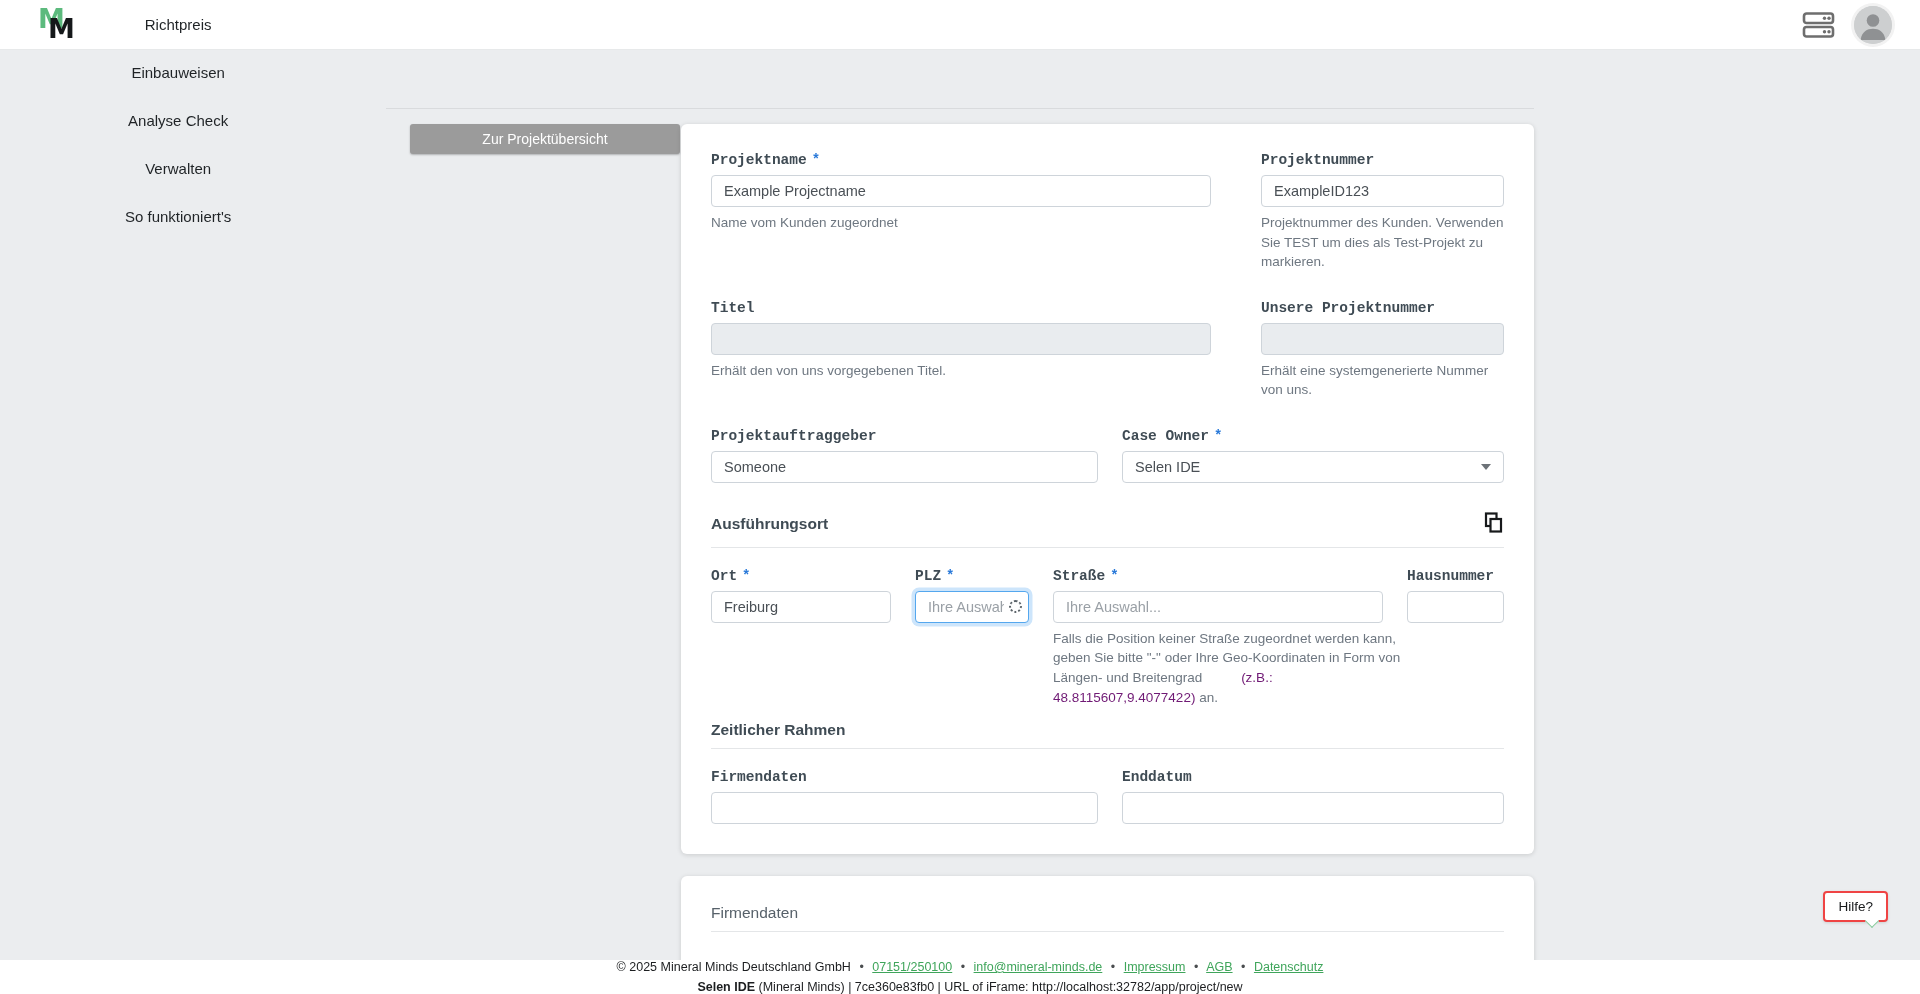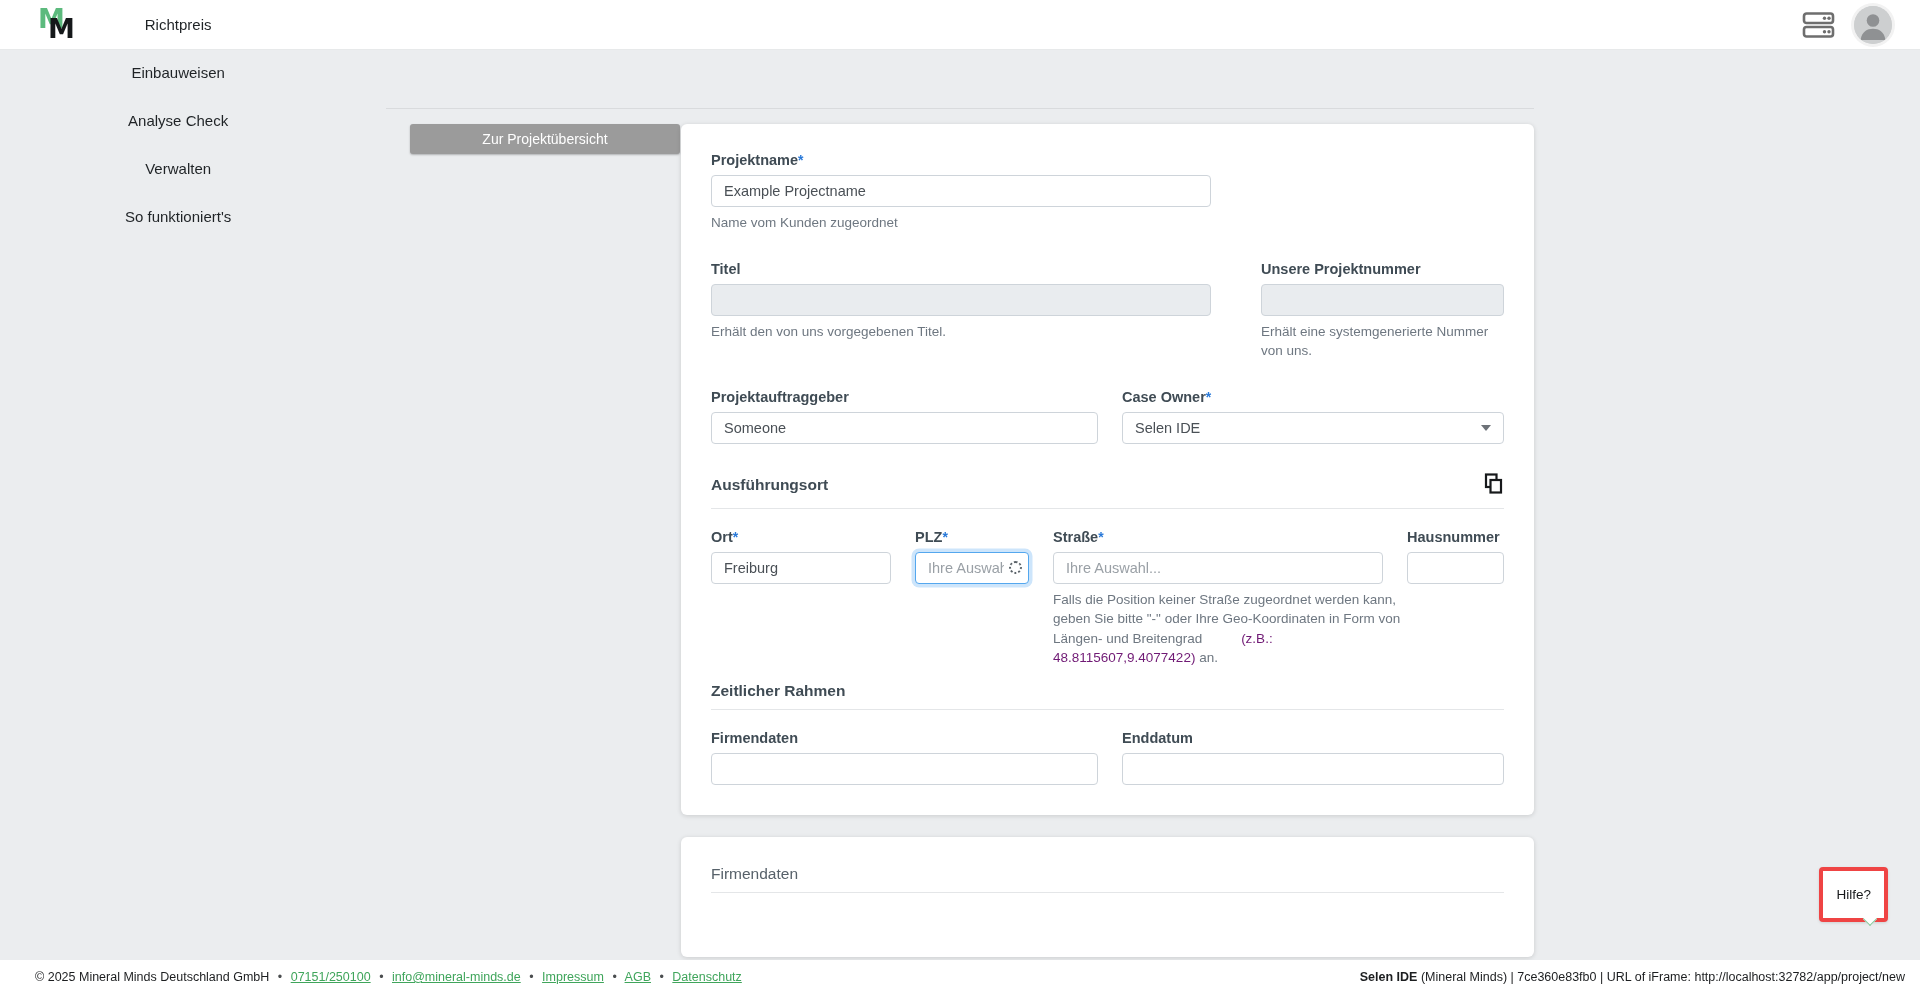--- a/index.html
+++ b/index.html
@@ -34,21 +34,21 @@
   .card { background:#fff; border-radius:6px; box-shadow:0 1px 5px rgba(0,0,0,.14); padding:28px 30px; width:853px; }
   .card2 { margin-left:295px; margin-top:22px; width:853px; height:120px; }
 
   .row { display:flex; margin-bottom:28px; }
   .row.g50 { gap:50px; } .row.g24 { gap:24px; }
   .col-l { width:500px; flex:0 0 500px; }
   .col-r { width:243px; flex:0 0 243px; }
   .col-a { width:387px; flex:0 0 387px; }
   .col-b { flex:1; }
 
-  .label-row { display:flex; align-items:baseline; margin-bottom:7px; }
+  .label-row { display:flex; align-items:baseline; gap:5px; margin-bottom:7px;font-family:Liberation Mono, monospace; }
   .label-row label { font-size:14.5px; font-weight:700; color:#3f4b54; }
   .req { color:#2979d9; font-size:14px; font-weight:700; }
 
   .input { width:100%; height:32px; border:1px solid #ced4da; border-radius:4px; padding:0 12px;
            font-size:14.5px; color:#4a5056; background:#fff; font-family:"Liberation Sans",sans-serif; outline:none; }
   .input::placeholder { color:#9aa0a6; }
   .input.disabled { background:#e9ecef; }
   .input.focused { border-color:#54a7ee; box-shadow:0 0 0 3.5px rgba(77,163,240,.28); }
   .helper { font-size:13.5px; color:#6e7781; margin-top:6px; line-height:1.45; }
   .helper .dim { color:#701a75;margin-left:35px; }
@@ -70,29 +70,29 @@
   .f-haus { flex:1; }
   .input-wrap { position:relative; }
   .spinner { position:absolute; right:7px; top:50%; margin-top:-7px; width:13px; height:13px;
              border:2px dotted #5a6268; border-radius:50%; }
   .strasse-helper { width:362px; }
 
   .sec2-title { font-size:15.5px; font-weight:500; color:#57616a; }
 
   
   .help-bubble { position:absolute; right:32px; bottom:72px; z-index:8; background:#fff;
-                 border:4px solid #ef4444; border-radius:4px; padding:16px 13px; font-size:13.5px; color:#17191b;
+                 border:2px solid #ef4444; border-radius:4px; padding:6px 13px; font-size:13.5px; color:#17191b;
                  cursor:pointer; box-shadow:0 1px 3px rgba(0,0,0,.12); }
   .help-tail { position:absolute; right:9px; bottom:-6px; width:10px; height:10px; background:#fff;
                border-right:1px solid #86c99c; border-bottom:1px solid #86c99c; transform:rotate(45deg); }
 
   
   .footer { position:absolute; left:0; bottom:0; width:100%; height:34px; background:#fff; z-index:6;
             display:flex; align-items:center; justify-content:space-between; padding:0 15px 0 35px;
-            font-size:12.5px; color:#1c1e20; }
+            font-size:12.5px; color:#1c1e20;flex-direction:column; }
   .footer a { color:#3fa55b; text-decoration:underline; cursor:pointer; }
   .footer .sep { margin:0 5px; color:#4a4d4f; }
   .footer-right b { font-weight:700; }
 </style>
 </head>
 <body>
 
 <div class="app">
 
   <header class="navbar">
@@ -145,20 +145,27 @@
 
           <div class="row g50">
             <div class="col-l">
               <div class="label-row">
                 <label>Projektname</label>
                 <span class="req">*</span>
               </div>
               <input class="input" type="text" value="Example Projectname" style="">
               <div class="helper">Name vom Kunden zugeordnet</div>
             </div>
+            <div class="col-r">
+              <div class="label-row">
+                <label>Projektnummer</label>
+              </div>
+              <input class="input" type="text" value="ExampleID123" style="">
+              <div class="helper">Projektnummer des Kunden. Verwenden Sie TEST um dies als Test-Projekt zu markieren.</div>
+            </div>
           </div>
 
           <div class="row g50">
             <div class="col-l">
               <div class="label-row">
                 <label>Titel</label>
               </div>
               <input class="input disabled" type="text" disabled="" value="" style="">
               <div class="helper">Erhält den von uns vorgegebenen Titel.</div>
             </div>

